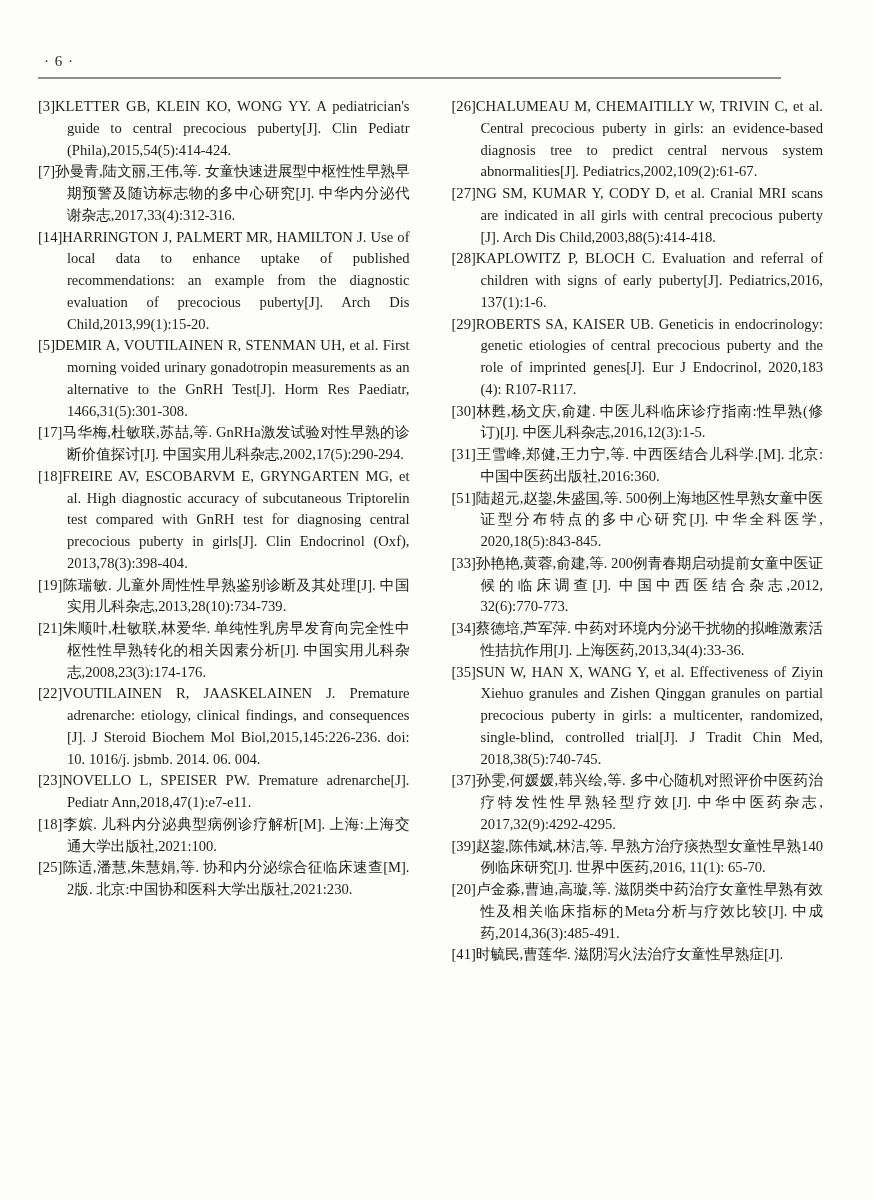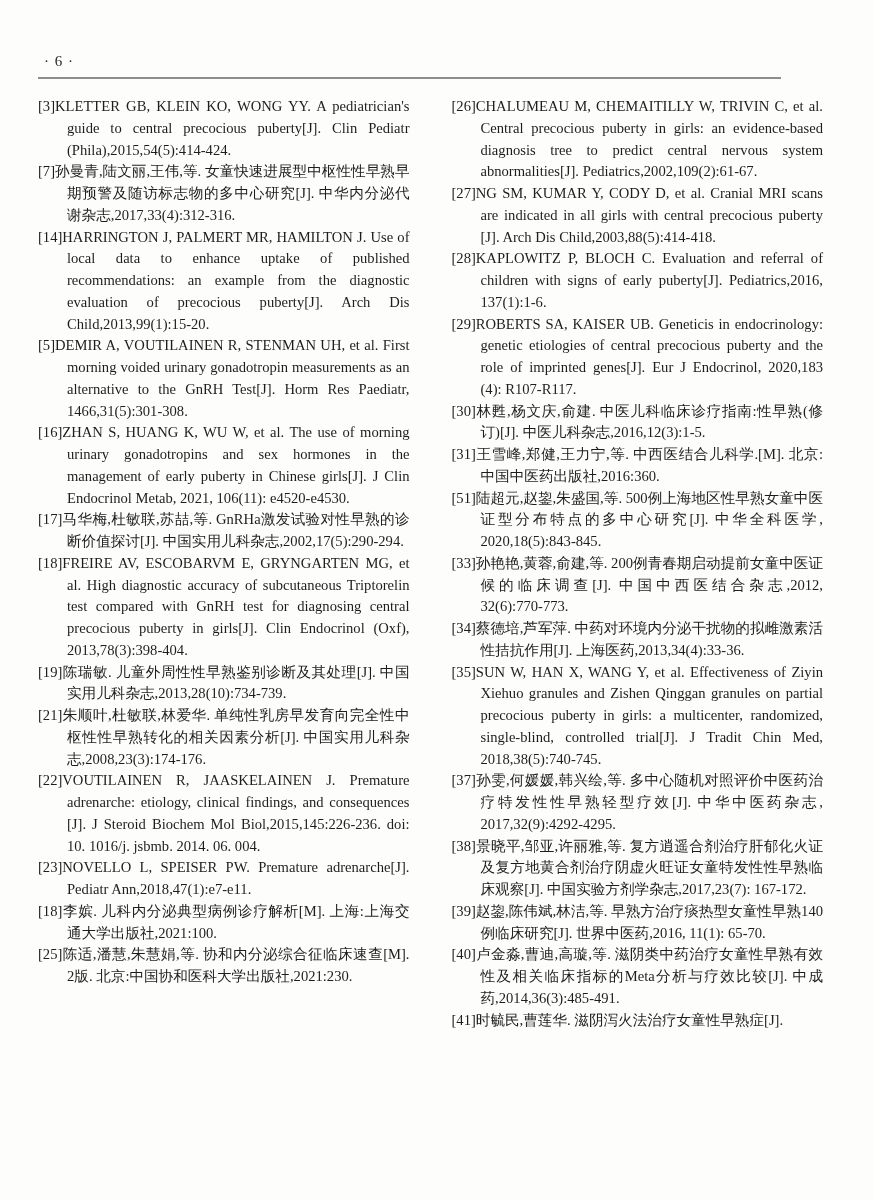--- a/index.html
+++ b/index.html
@@ -76,21 +76,20 @@
     <span class="page-number">· 6 ·</span>
     <div class="header-rule"></div>
   </div>
 
   <div class="columns">
     <div class="column">
         <div class="ref"><span class="ref-label">[3]</span><span class="ref-text">KLETTER GB, KLEIN KO, WONG YY. A pediatrician's guide to central precocious puberty[J]. Clin Pediatr (Phila),2015,54(5):414-424.</span></div>
         <div class="ref"><span class="ref-label">[7]</span><span class="ref-text">孙曼青,陆文丽,王伟,等. 女童快速进展型中枢性性早熟早期预警及随访标志物的多中心研究[J]. 中华内分泌代谢杂志,2017,33(4):312-316.</span></div>
         <div class="ref"><span class="ref-label">[14]</span><span class="ref-text">HARRINGTON J, PALMERT MR, HAMILTON J. Use of local data to enhance uptake of published recommendations: an example from the diagnostic evaluation of precocious puberty[J]. Arch Dis Child,2013,99(1):15-20.</span></div>
         <div class="ref"><span class="ref-label">[5]</span><span class="ref-text">DEMIR A, VOUTILAINEN R, STENMAN UH, et al. First morning voided urinary gonadotropin measurements as an alternative to the GnRH Test[J]. Horm Res Paediatr, 1466,31(5):301-308.</span></div>
-        <div class="ref"><span class="ref-label">[16]</span><span class="ref-text">ZHAN S, HUANG K, WU W, et al. The use of morning urinary gonadotropins and sex hormones in the management of early puberty in Chinese girls[J]. J Clin Endocrinol Metab, 2021, 106(11): e4520-e4530.</span></div>
         <div class="ref"><span class="ref-label">[17]</span><span class="ref-text">马华梅,杜敏联,苏喆,等. GnRHa激发试验对性早熟的诊断价值探讨[J]. 中国实用儿科杂志,2002,17(5):290-294.</span></div>
         <div class="ref"><span class="ref-label">[18]</span><span class="ref-text">FREIRE AV, ESCOBARVM E, GRYNGARTEN MG, et al. High diagnostic accuracy of subcutaneous Triptorelin test compared with GnRH test for diagnosing central precocious puberty in girls[J]. Clin Endocrinol (Oxf), 2013,78(3):398-404.</span></div>
         <div class="ref"><span class="ref-label">[19]</span><span class="ref-text">陈瑞敏. 儿童外周性性早熟鉴别诊断及其处理[J]. 中国实用儿科杂志,2013,28(10):734-739.</span></div>
         <div class="ref"><span class="ref-label">[21]</span><span class="ref-text">朱顺叶,杜敏联,林爱华. 单纯性乳房早发育向完全性中枢性性早熟转化的相关因素分析[J]. 中国实用儿科杂志,2008,23(3):174-176.</span></div>
         <div class="ref"><span class="ref-label">[22]</span><span class="ref-text">VOUTILAINEN R, JAASKELAINEN J. Premature adrenarche: etiology, clinical findings, and consequences [J]. J Steroid Biochem Mol Biol,2015,145:226-236. doi: 10. 1016/j. jsbmb. 2014. 06. 004.</span></div>
         <div class="ref"><span class="ref-label">[23]</span><span class="ref-text">NOVELLO L, SPEISER PW. Premature adrenarche[J]. Pediatr Ann,2018,47(1):e7-e11.</span></div>
         <div class="ref"><span class="ref-label">[18]</span><span class="ref-text">李嫔. 儿科内分泌典型病例诊疗解析[M]. 上海:上海交通大学出版社,2021:100.</span></div>
         <div class="ref"><span class="ref-label">[25]</span><span class="ref-text">陈适,潘慧,朱慧娟,等. 协和内分泌综合征临床速查[M]. 2版. 北京:中国协和医科大学出版社,2021:230.</span></div>
       </div>
     <div class="column">
@@ -98,19 +97,18 @@
         <div class="ref"><span class="ref-label">[27]</span><span class="ref-text">NG SM, KUMAR Y, CODY D, et al. Cranial MRI scans are indicated in all girls with central precocious puberty [J]. Arch Dis Child,2003,88(5):414-418.</span></div>
         <div class="ref"><span class="ref-label">[28]</span><span class="ref-text">KAPLOWITZ P, BLOCH C. Evaluation and referral of children with signs of early puberty[J]. Pediatrics,2016, 137(1):1-6.</span></div>
         <div class="ref"><span class="ref-label">[29]</span><span class="ref-text">ROBERTS SA, KAISER UB. Geneticis in endocrinology: genetic etiologies of central precocious puberty and the role of imprinted genes[J]. Eur J Endocrinol, 2020,183 (4): R107-R117.</span></div>
         <div class="ref"><span class="ref-label">[30]</span><span class="ref-text">林甦,杨文庆,俞建. 中医儿科临床诊疗指南:性早熟(修订)[J]. 中医儿科杂志,2016,12(3):1-5.</span></div>
         <div class="ref"><span class="ref-label">[31]</span><span class="ref-text">王雪峰,郑健,王力宁,等. 中西医结合儿科学.[M]. 北京:中国中医药出版社,2016:360.</span></div>
         <div class="ref"><span class="ref-label">[51]</span><span class="ref-text">陆超元,赵鋆,朱盛国,等. 500例上海地区性早熟女童中医证型分布特点的多中心研究[J]. 中华全科医学, 2020,18(5):843-845.</span></div>
         <div class="ref"><span class="ref-label">[33]</span><span class="ref-text">孙艳艳,黄蓉,俞建,等. 200例青春期启动提前女童中医证候的临床调查[J]. 中国中西医结合杂志,2012, 32(6):770-773.</span></div>
         <div class="ref"><span class="ref-label">[34]</span><span class="ref-text">蔡德培,芦军萍. 中药对环境内分泌干扰物的拟雌激素活性拮抗作用[J]. 上海医药,2013,34(4):33-36.</span></div>
         <div class="ref"><span class="ref-label">[35]</span><span class="ref-text">SUN W, HAN X, WANG Y, et al. Effectiveness of Ziyin Xiehuo granules and Zishen Qinggan granules on partial precocious puberty in girls: a multicenter, randomized, single-blind, controlled trial[J]. J Tradit Chin Med, 2018,38(5):740-745.</span></div>
         <div class="ref"><span class="ref-label">[37]</span><span class="ref-text">孙雯,何媛媛,韩兴绘,等. 多中心随机对照评价中医药治疗特发性性早熟轻型疗效[J]. 中华中医药杂志, 2017,32(9):4292-4295.</span></div>
-        <div class="ref"><span class="ref-label">[38]</span><span class="ref-text">景晓平,邹亚,许丽雅,等. 复方逍遥合剂治疗肝郁化火证及复方地黄合剂治疗阴虚火旺证女童特发性性早熟临床观察[J]. 中国实验方剂学杂志,2017,23(7): 167-172.</span></div>
         <div class="ref"><span class="ref-label">[39]</span><span class="ref-text">赵鋆,陈伟斌,林洁,等. 早熟方治疗痰热型女童性早熟140例临床研究[J]. 世界中医药,2016, 11(1): 65-70.</span></div>
-        <div class="ref"><span class="ref-label">[40]</span><span class="ref-text">卢金淼,曹迪,高璇,等. 滋阴类中药治疗女童性早熟有效性及相关临床指标的Meta分析与疗效比较[J]. 中成药,2014,36(3):485-491.</span></div>
+        <div class="ref"><span class="ref-label">[20]</span><span class="ref-text">卢金淼,曹迪,高璇,等. 滋阴类中药治疗女童性早熟有效性及相关临床指标的Meta分析与疗效比较[J]. 中成药,2014,36(3):485-491.</span></div>
         <div class="ref"><span class="ref-label">[41]</span><span class="ref-text">时毓民,曹莲华. 滋阴泻火法治疗女童性早熟症[J].</span></div>
       </div>
   </div>
 </div>
 
 </body></html>

